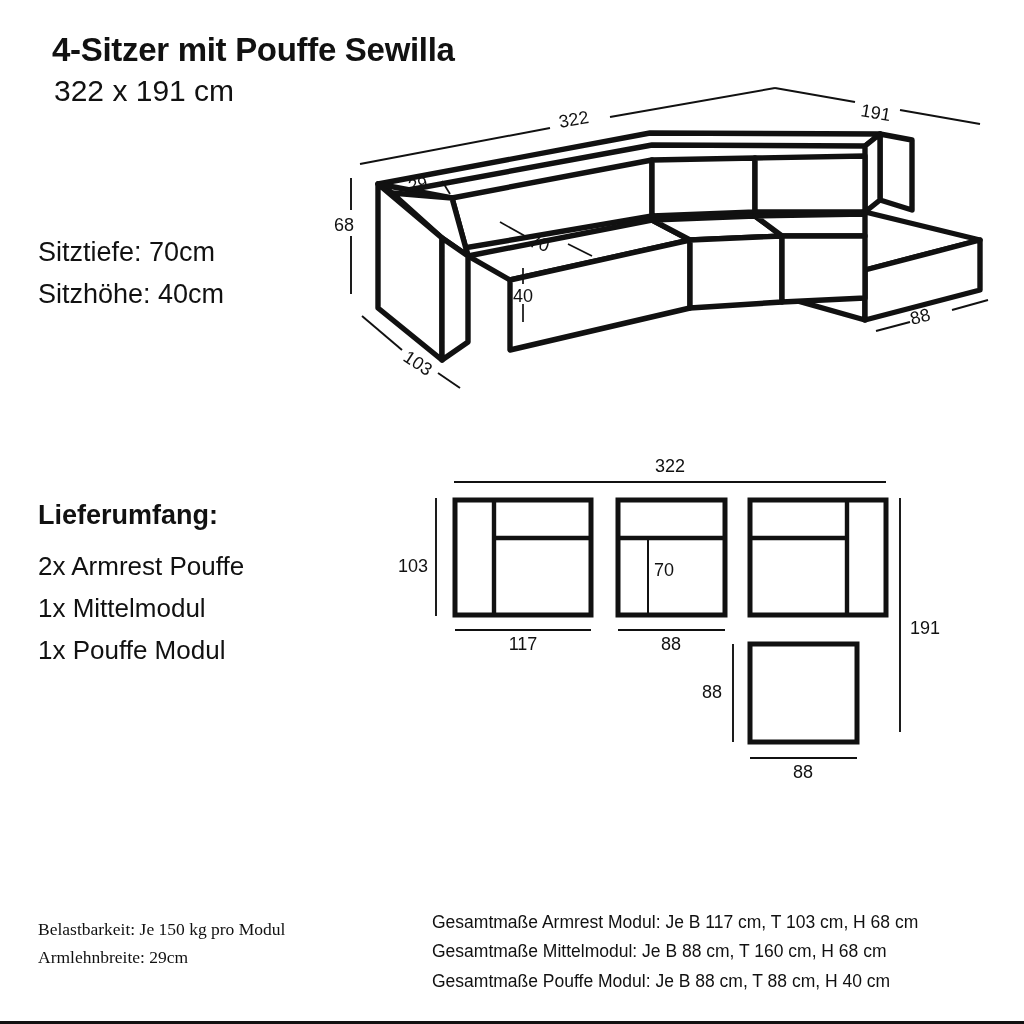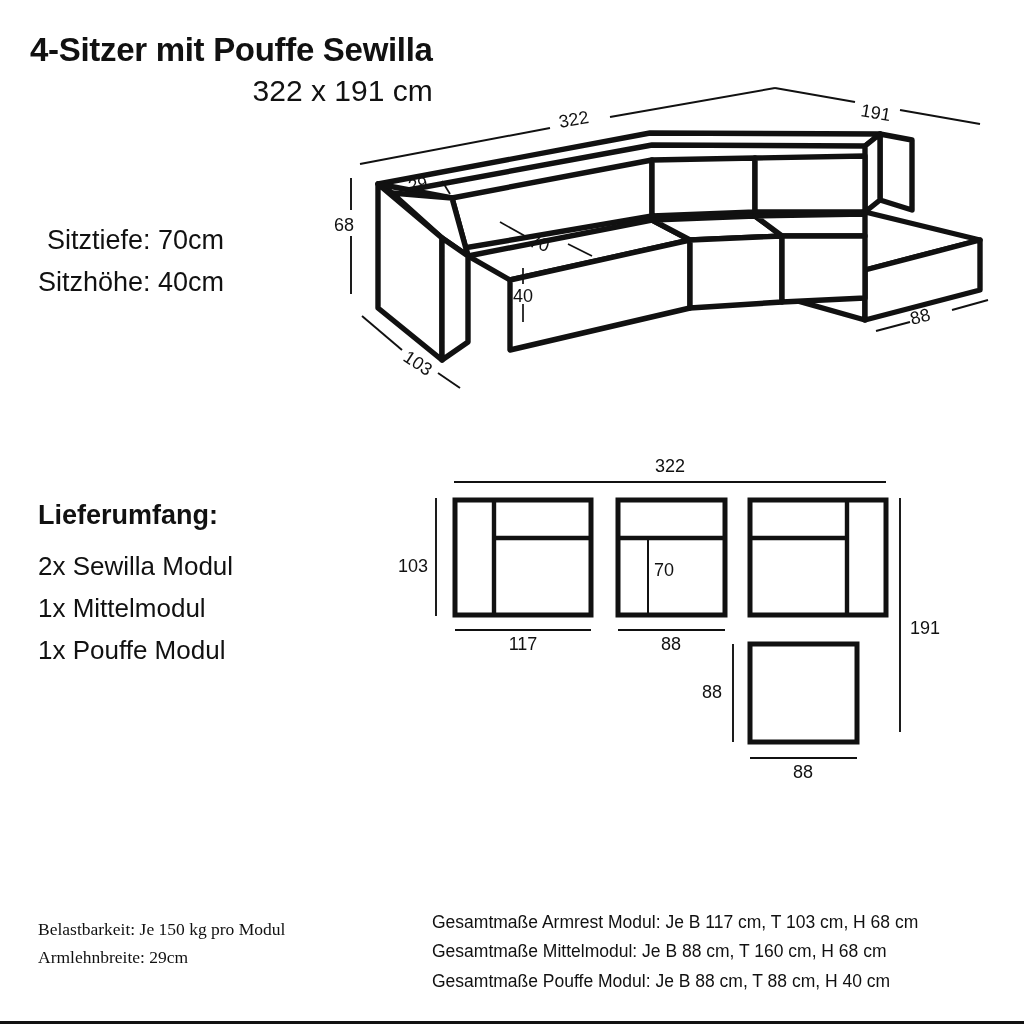--- a/index.html
+++ b/index.html
@@ -11,46 +11,45 @@
     width: 1024px;
     height: 1024px;
     position: relative;
     overflow: hidden;
     font-family: "Liberation Sans", sans-serif;
     color: #111111;
     -webkit-font-smoothing: antialiased;
   }
 
   
-  #header { position: absolute; left: 30px; top: 32px; text-align: right; }
+  #header { position: absolute; left: 52px; top: 32px; }
   #product-title {
     font-size: 33px;
     font-weight: bold;
     letter-spacing: -0.3px;
     line-height: 1.1;
     margin: 0;
     color: #111111;
   }
   #product-dims {
     font-size: 30px;
     font-weight: normal;
     line-height: 1.15;
     margin: 6px 0 0 2px;
     color: #111111;
   }
 
   
   #seat-specs {
     position: absolute;
     left: 38px;
-    top: 220px;
+    top: 232px;
     font-size: 27px;
     line-height: 1.55;
     color: #111111;
-    text-align: right;
   }
 
   
   #delivery-block {
     position: absolute;
     left: 38px;
     top: 500px;
   }
   #delivery-heading {
     font-size: 27px;
@@ -132,21 +131,21 @@
   <p id="product-dims">322 x 191 cm</p>
 </div>
 
 <div id="seat-specs">
   <div>Sitztiefe: 70cm</div>
   <div>Sitzhöhe: 40cm</div>
 </div>
 
 <div id="delivery-block">
   <div id="delivery-heading">Lieferumfang:</div>
-  <div class="delivery-item">2x Sewilla Modul</div>
+  <div class="delivery-item">2x Armrest Pouffe</div>
   <div class="delivery-item">1x Mittelmodul</div>
   <div class="delivery-item">1x Pouffe Modul</div>
 </div>
 
 <div id="perspective-drawing">
   <svg width="700" height="290" viewBox="0 0 700 290">
 
     <g>
       <path class="dim-line" d="M 40 76 L 230 40"></path>
       <path class="dim-line" d="M 290 29 L 455 0"></path>

